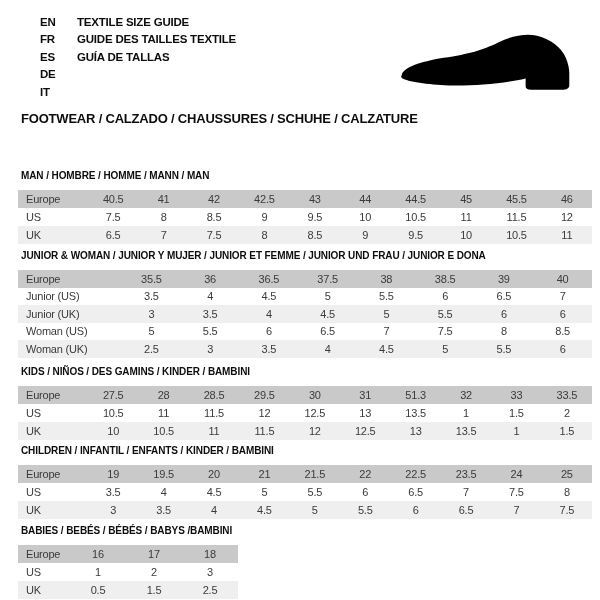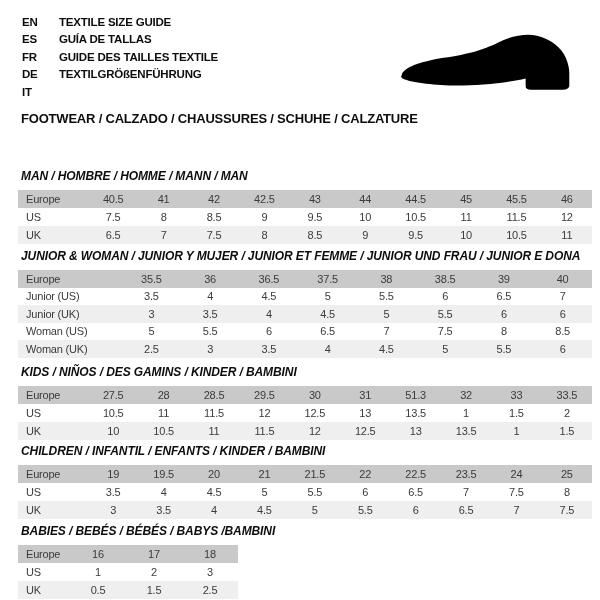--- a/index.html
+++ b/index.html
@@ -9,35 +9,35 @@
   }
   *{box-sizing:border-box;margin:0;padding:0;}
   html,body{width:600px;height:600px;background:#ffffff;
     font-family:"Liberation Sans", sans-serif;}
   .page{position:relative;width:600px;height:600px;background:#fff;overflow:hidden;}
 
   
   .lang-block{position:absolute;left:22px;top:13px;}
   .lang-row{display:flex;height:17.5px;align-items:center;
     font-weight:bold;font-size:11.5px;letter-spacing:-0.2px;color:#0d0d0d;}
-  .lang-code{width:37px;flex:none;}
+  .lang-code{width:37px;flex:none;margin-left:18px;}
 
   
   .shoe-wrap{position:absolute;left:393px;top:24px;width:192px;height:76px;}
   .shoe-wrap svg{width:100%;height:100%;display:block;}
 
   
   .category-title{position:absolute;left:21px;top:111px;
     font-weight:bold;font-size:13px;letter-spacing:-0.2px;color:#0d0d0d;}
 
   
   .section{position:absolute;left:18px;width:574px;}
   .t0{top:170px}.t1{top:250px}.t2{top:366px}.t3{top:445px}.t4{top:525px}
-  .table-title{font-weight:bold;font-size:12px;line-height:12px;
-    letter-spacing:-0.1px;color:#0d0d0d;margin-left:3px;margin-bottom:8px;font-style:italic;}
+  .table-title{font-weight:bold;font-size:10px;line-height:12px;
+    letter-spacing:-0.1px;color:#0d0d0d;margin-left:3px;margin-bottom:8px;}
   .table{width:100%;}
   .t4 .table{width:220px;}
   .row{display:flex;height:18px;align-items:center;
     font-size:11px;letter-spacing:-0.2px;color:var(--table-text);}
   .t1 .row{height:17.5px;}
   .row.head{background:var(--head-bg);}
   .row.alt{background:var(--alt-bg);}
   .row-label{width:70px;flex:none;padding-left:8px;}
   .t1 .row-label{width:104px;}
   .t4 .row-label{width:52px;}
@@ -47,30 +47,29 @@
 <body>
 
 <div class="page">
 
   <div class="lang-block">
     <div class="lang-row">
       <span class="lang-code">EN</span>
       <span>TEXTILE SIZE GUIDE</span>
     </div>
     <div class="lang-row">
+      <span class="lang-code">FR</span>
+      <span>GUIDE DES TAILLES TEXTILE</span>
+    </div>
+    <div class="lang-row">
       <span class="lang-code">ES</span>
       <span>GUÍA DE TALLAS</span>
     </div>
     <div class="lang-row">
-      <span class="lang-code">FR</span>
-      <span>GUIDE DES TAILLES TEXTILE</span>
-    </div>
-    <div class="lang-row">
       <span class="lang-code">DE</span>
-      <span>TEXTILGRÖßENFÜHRUNG</span>
     </div>
     <div class="lang-row">
       <span class="lang-code">IT</span>
     </div>
   </div>
 
   <div class="shoe-wrap">
     <svg viewBox="0 0 220 110" preserveAspectRatio="none" aria-hidden="true">
       <path fill="#000" d="M10 74
            C12 63 30 55 58 49

